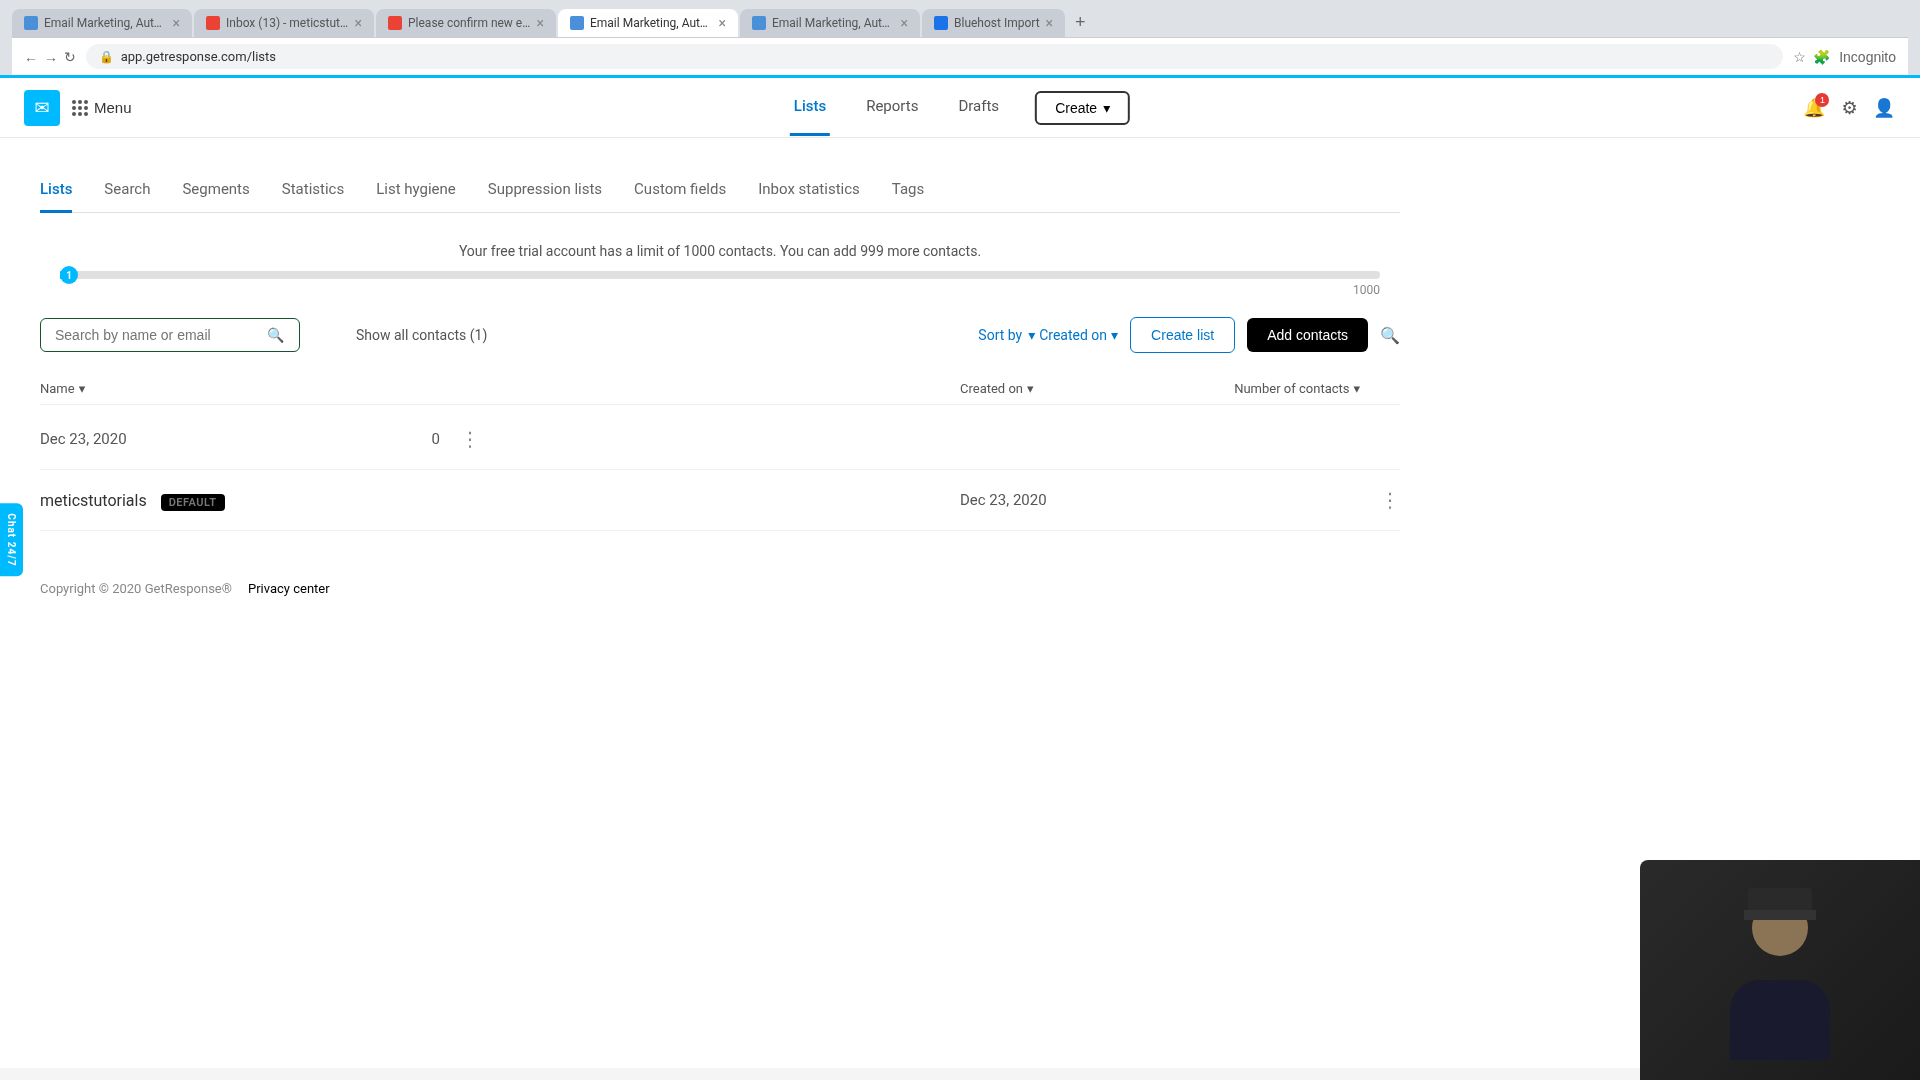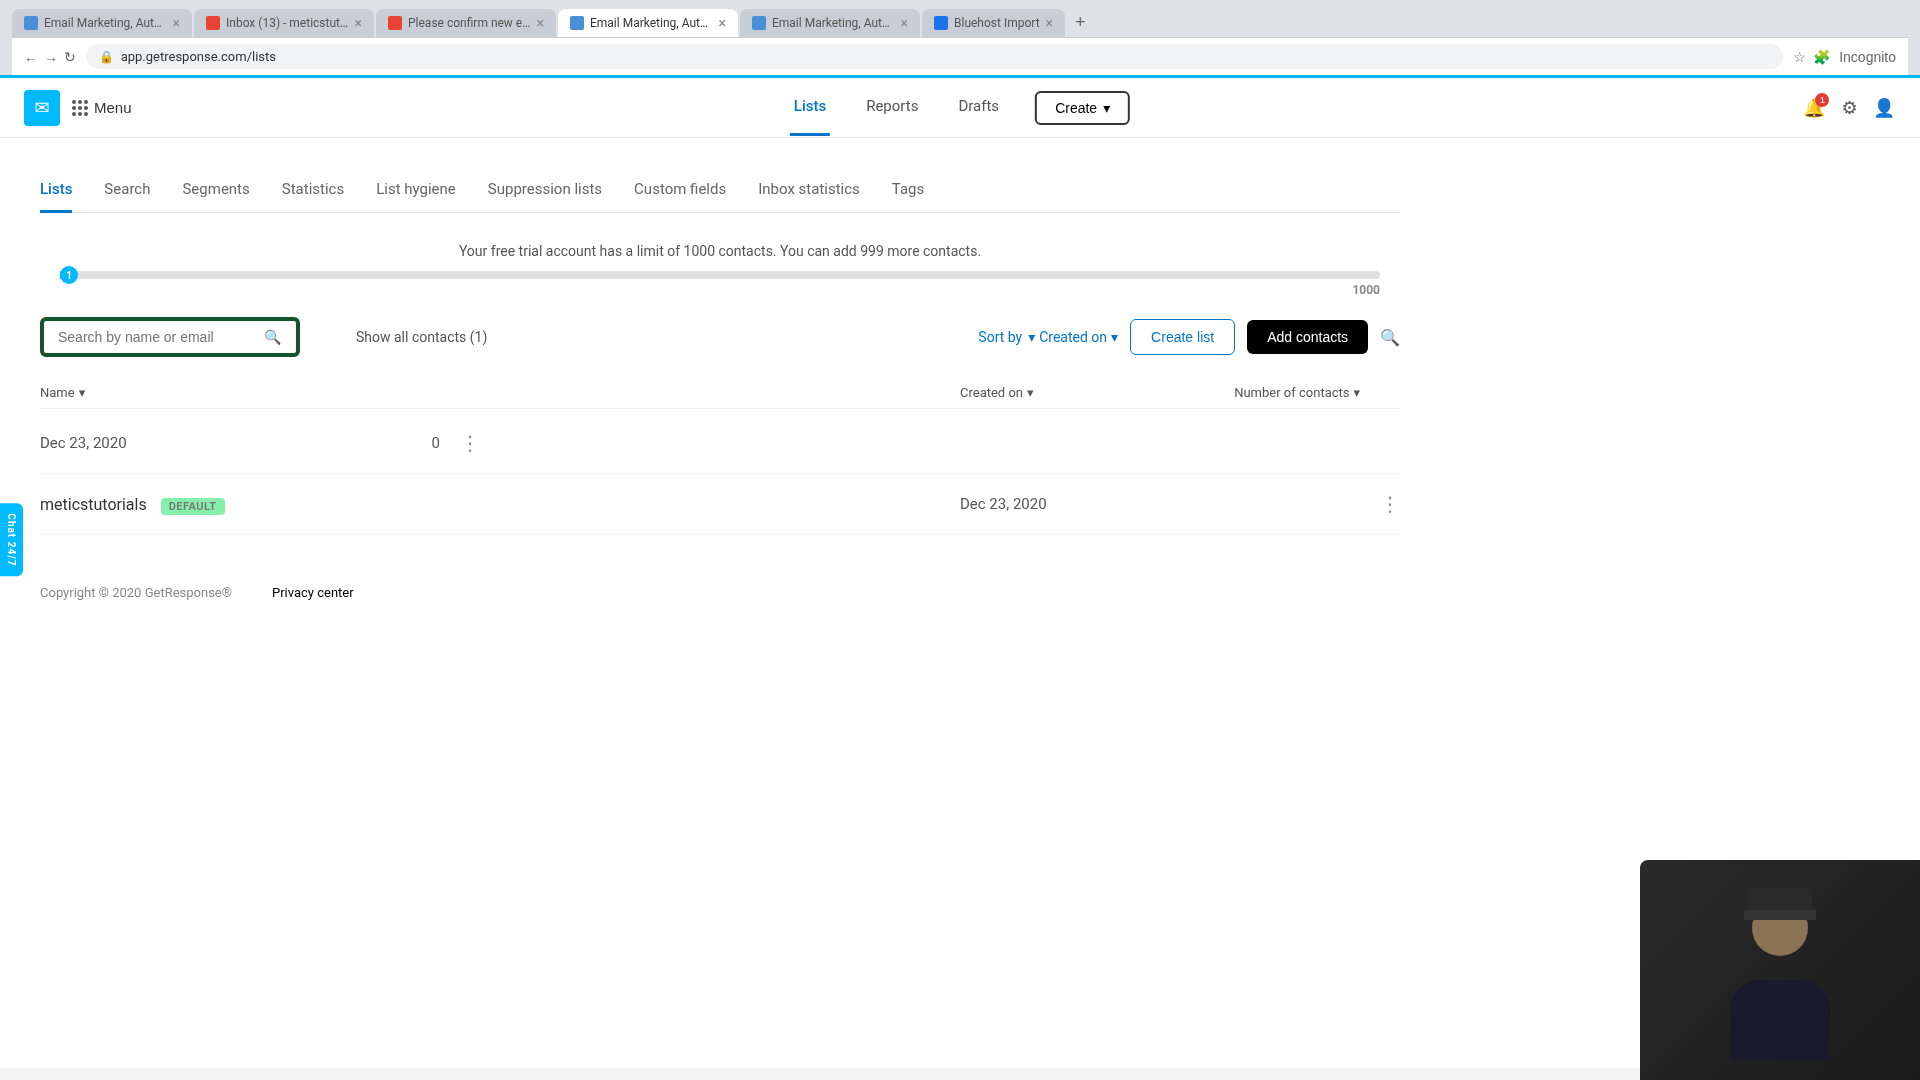--- a/index.html
+++ b/index.html
@@ -52,25 +52,25 @@
     .sub-tabs { display: flex; gap: 32px; border-bottom: 1px solid #e0e0e0; margin-bottom: 30px; }
     .sub-tab { padding: 12px 0; font-size: 15px; color: #666; cursor: pointer; border-bottom: 3px solid transparent; margin-bottom: -1px; text-decoration: none; }
     .sub-tab.active { color: #0077cc; border-bottom-color: #0077cc; font-weight: 500; }
 
     
     .trial-banner { text-align: center; margin-bottom: 20px; }
     .trial-banner p { font-size: 14px; color: #555; margin-bottom: 12px; }
     .progress-track { background: #e0e0e0; border-radius: 10px; height: 8px; width: 100%; position: relative; }
     .progress-fill { background: #00baff; height: 8px; border-radius: 10px; width: 0.1%; }
     .progress-thumb { width: 18px; height: 18px; background: #00baff; border-radius: 50%; position: absolute; top: -5px; left: 0; display: flex; align-items: center; justify-content: center; font-size: 10px; color: white; font-weight: bold; }
-    .progress-labels { display: flex; justify-content: space-between; margin-top: 4px; font-size: 12px; color: #888; font-weight: bold; }
+    .progress-labels { display: flex; justify-content: space-between; margin-top: 4px; font-size: 12px; color: #888; }
 
     
     .controls-row { display: flex; align-items: center; gap: 16px; margin-bottom: 20px; }
-    .search-box { display: flex; align-items: center; border: 4px solid #14532d; border-radius: 6px; padding: 8px 14px; gap: 8px; background: #fff; width: 260px; }
+    .search-box { display: flex; align-items: center; border: 1px solid #14532d; border-radius: 6px; padding: 8px 14px; gap: 8px; background: #fff; width: 260px; }
     .search-box input { border: none; outline: none; font-size: 14px; color: #666; width: 100%; background: transparent; }
     .search-icon-btn { background: none; border: none; cursor: pointer; color: #888; font-size: 14px; }
     .show-contacts-link { color: #555; text-decoration: none; font-size: 14px; margin-left: 40px; }
     .controls-right { margin-left: auto; display: flex; align-items: center; gap: 12px; }
     .sort-by { display: flex; align-items: flex-end; gap: 6px; font-size: 14px; color: #555; }
     .sort-by span { color: #0077cc; cursor: pointer; display: flex; align-items: center; gap: 4px; }
     .action-btn { padding: 9px 20px; border-radius: 6px; font-size: 14px; cursor: pointer; font-weight: 500; }
     .action-btn.outline { background: white; border: 1px solid #0077cc; color: #0077cc; }
     .action-btn.primary { background: #000000; border: none; color: white; }
     .search-icon-right { background: none; border: none; cursor: pointer; color: #555; font-size: 16px; }
@@ -78,31 +78,31 @@
     
     .table-header { display: flex; align-items: center; padding: 8px 0; border-bottom: 1px solid #eee; margin-bottom: 4px; }
     .col-name { flex: 1; font-size: 13px; color: #555; display: flex; align-items: center; gap: 4px; cursor: pointer; }
     .col-created { width: 220px; font-size: 13px; color: #555; display: flex; align-items: center; gap: 4px; cursor: pointer; }
     .col-contacts { width: 180px; font-size: 13px; color: #555; display: flex; align-items: center; gap: 4px; cursor: pointer; text-align: right; justify-content: flex-end; }
     .col-actions { width: 40px; }
 
     
     .table-row { display: flex; align-items: center; padding: 18px 0; border-bottom: 1px solid #f0f0f0; }
     .row-name { flex: 1; font-size: 16px; color: #333; font-weight: 400; }
-    .row-name .default-badge { background: #86efac; color: #777; font-size: 11px; font-weight: 600; padding: 2px 8px; border-radius: 4px; margin-left: 10px; letter-spacing: 0.5px; }
+    .row-name .default-badge { background: #000000; color: #777; font-size: 11px; font-weight: 600; padding: 2px 8px; border-radius: 4px; margin-left: 10px; letter-spacing: 0.5px; }
     .row-created { width: 220px; font-size: 15px; color: #555; }
     .row-contacts { width: 180px; font-size: 15px; color: #555; text-align: right; }
     .row-actions { width: 40px; text-align: right; }
     .more-btn { background: none; border: none; cursor: pointer; color: #888; font-size: 20px; }
 
     
     .chat-widget { position: fixed; left: 0; top: 50%; transform: translateY(-50%); background: #00baff; color: white; font-size: 10px; font-weight: bold; writing-mode: vertical-rl; text-orientation: mixed; padding: 10px 6px; border-radius: 0 6px 6px 0; cursor: pointer; letter-spacing: 1px; }
 
     
-    .footer { padding: 20px 40px; color: #888; font-size: 13px; display: flex; gap: 40px; }
+    .footer { padding: 20px 40px; color: #888; font-size: 13px; display: flex; gap: 16px; }
     .footer a { color: #000000; text-decoration: none; }
 
     
     .webcam-overlay { position: fixed; bottom: 0; right: 0; width: 280px; height: 220px; background: #1a1a1a; border-radius: 8px 0 0 0; overflow: hidden; z-index: 100; }
     .webcam-overlay-inner { width: 100%; height: 100%; background: linear-gradient(135deg, #2a2a2a 0%, #1a1a1a 100%); display: flex; align-items: center; justify-content: center; }
   </style>
 </head>
 <body>
 
 <div class="browser-chrome">

